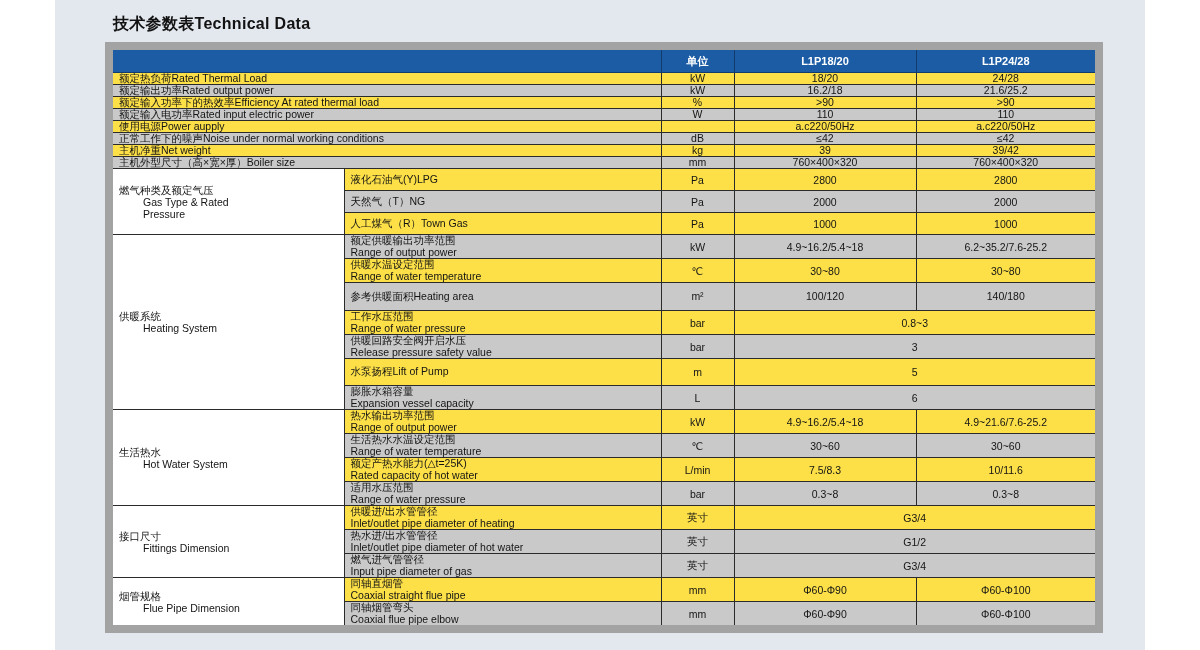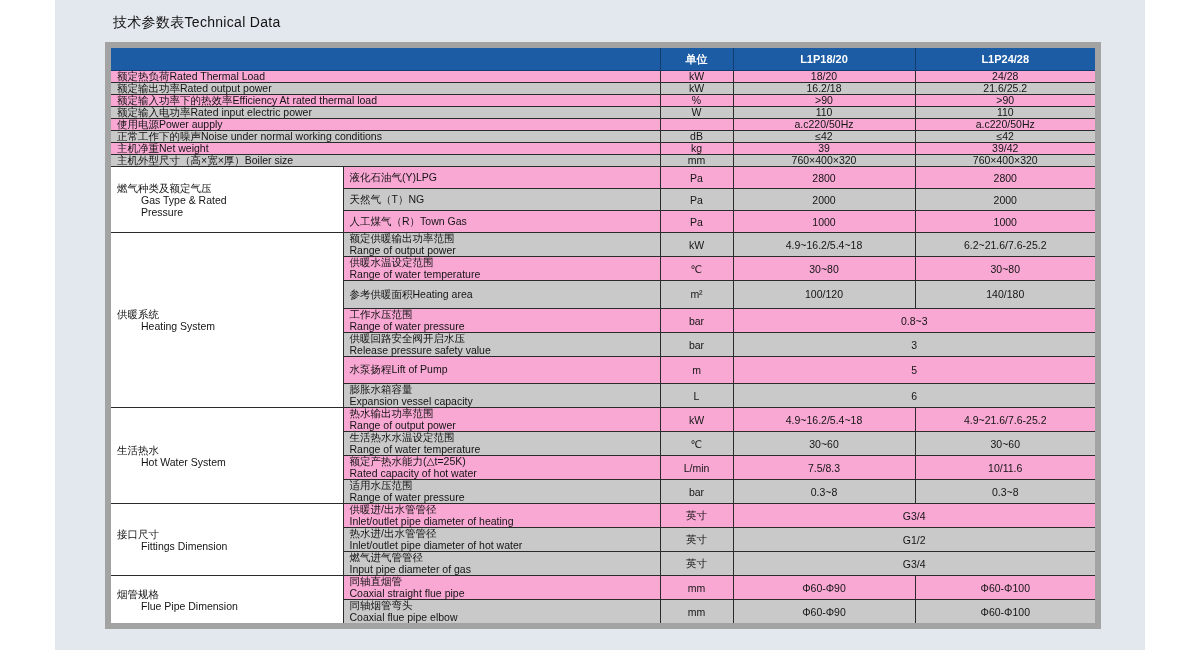--- a/index.html
+++ b/index.html
@@ -3,27 +3,27 @@
 <meta charset="utf-8">
 <style>
   html,body{margin:0;padding:0;}
   body{
     width:1200px;height:650px;position:relative;background:#ffffff;
     font-family:"Liberation Sans","DejaVu Sans",sans-serif;color:#111;
     overflow:hidden;
   }
   .panel{position:absolute;left:55px;top:0;width:1090px;height:650px;background:#e3e7ee;}
   .title{
-    position:absolute;left:113px;top:14px;font-size:14px;font-weight:normal;
+    position:absolute;left:113px;top:14px;font-size:16px;font-weight:bold;
     color:#121212;letter-spacing:.3px;z-index:2;
   }
   table.tech{
     position:absolute;left:105px;top:42px;width:990px;z-index:2;
-    border-collapse:collapse;table-layout:fixed;background:#f9a8d4;
-    border:6px solid #a3a3a3;
+    border-collapse:collapse;table-layout:fixed;background:#fde047;
+    border:8px solid #a3a3a3;
   }
   table.tech td, table.tech th{
     border:1px solid #2b2b2b;padding:0 6px;font-size:10.5px;color:#141414;
     overflow:hidden;
   }
   tr.head th{
     background:#1b5ca5;color:#ffffff;font-weight:bold;font-size:11px;
     height:22px;text-align:center;border-color:#123c6e;
   }
   .lbl{text-align:left;}
@@ -139,21 +139,21 @@
     <td rowspan="7" class="grp">
       <span class="cn">供暖系统</span>
       <span class="en">Heating System</span>
     </td>
     <td class="lbl two">
       <span class="l1">额定供暖输出功率范围</span>
       <span class="l2">Range of output power</span>
     </td>
     <td class="u">kW</td>
     <td class="v">4.9~16.2/5.4~18</td>
-    <td class="v">6.2~21.6/7.6-25.2</td>
+    <td class="v">6.2~35.2/7.6-25.2</td>
   </tr>
   <tr class="r-c">
     <td class="lbl two">
       <span class="l1">供暖水温设定范围</span>
       <span class="l2">Range of water temperature</span>
     </td>
     <td class="u">℃</td>
     <td class="v">30~80</td>
     <td class="v">30~80</td>
   </tr>

